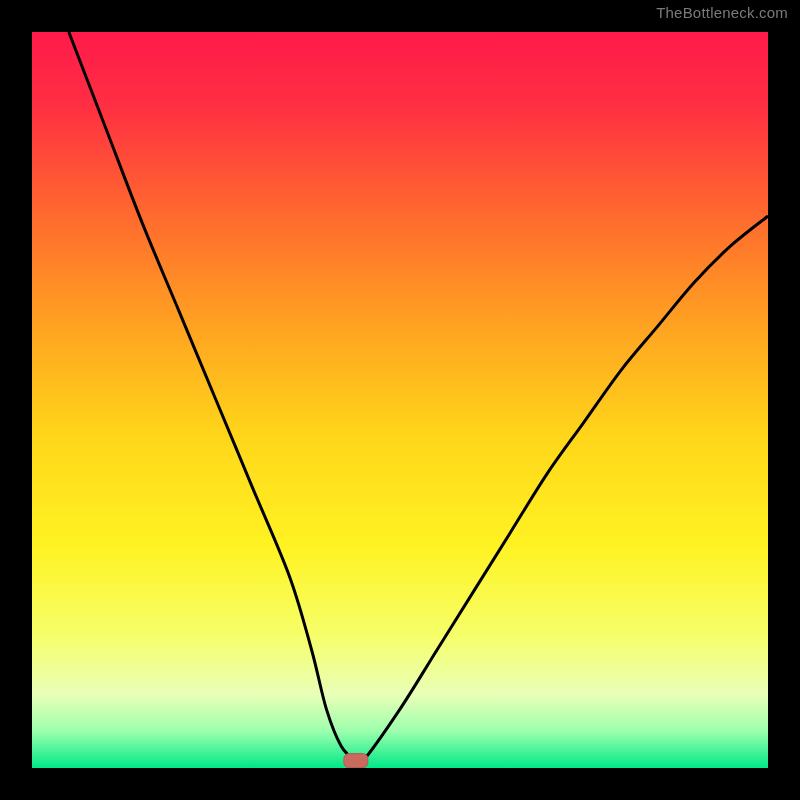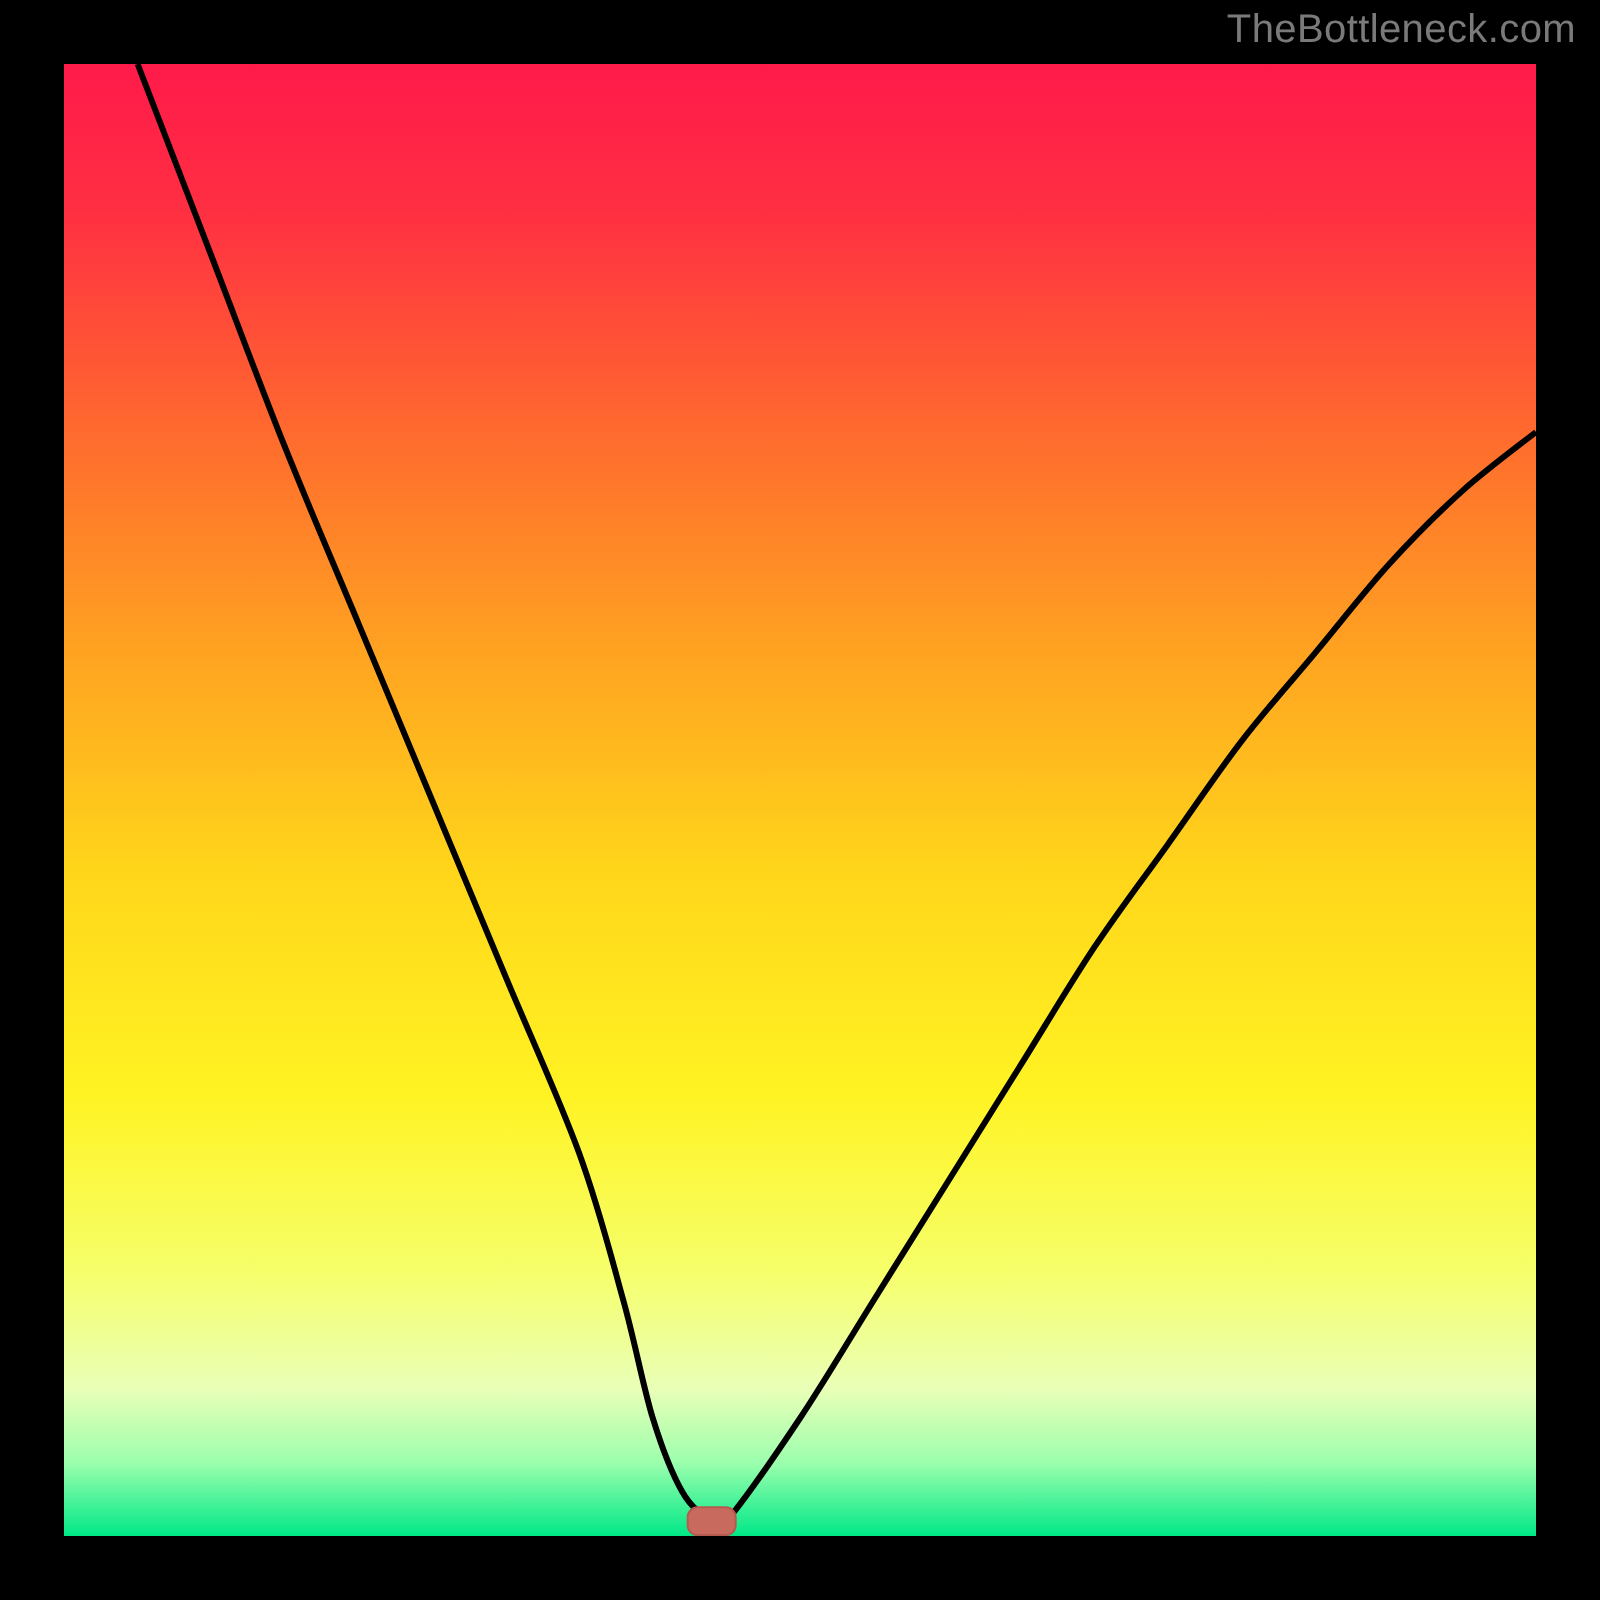--- a/index.html
+++ b/index.html
@@ -15,21 +15,21 @@
     position: relative;
     width: 800px;
     height: 800px;
     background: #000;
   }
   .watermark {
     position: absolute;
     top: 4px;
     right: 12px;
     color: #7a7a7a;
-    font-size: 20px;
+    font-size: 15px;
     font-weight: 500;
     letter-spacing: 0.2px;
     z-index: 3;
   }
   svg.plot {
     position: absolute;
     top: 0;
     left: 0;
     width: 800px;
     height: 800px;

